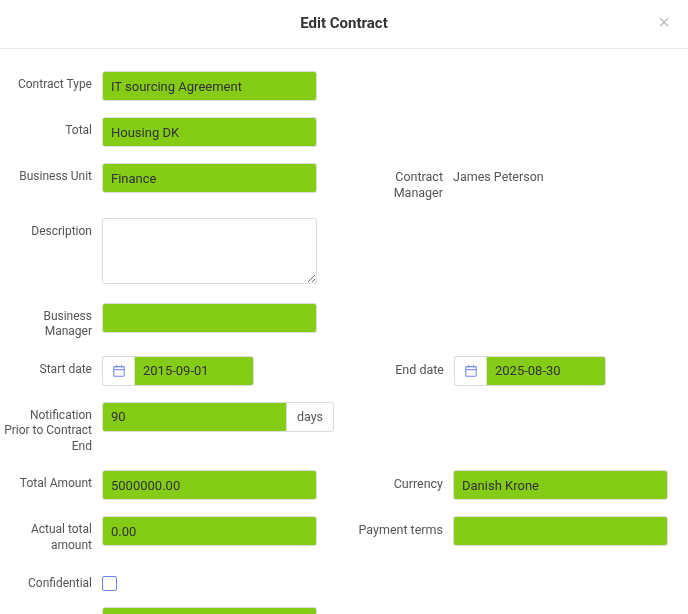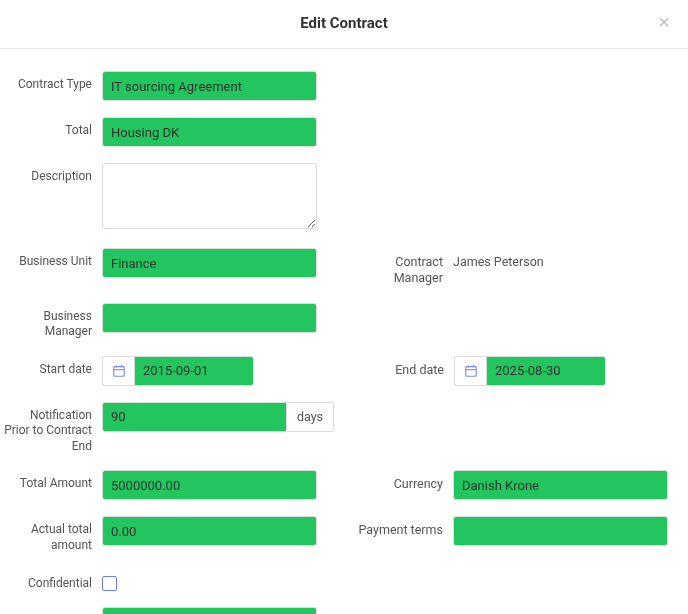--- a/index.html
+++ b/index.html
@@ -76,21 +76,21 @@
       width: 215px;
     }
     input[type="text"] {
       width: 100%;
       height: 30px;
       border: 1px solid #dcdcdc;
       border-radius: 3px;
       padding: 4px 8px;
       font-size: 13px;
       color: #333;
-      background: #22c55e;
+      background: #84cc16;
       font-family: inherit;
     }
     textarea {
       width: 100%;
       height: 66px;
       border: 1px solid #dcdcdc;
       border-radius: 3px;
       padding: 6px 8px;
       font-size: 13px;
       color: #333;
@@ -176,37 +176,37 @@
       <div class="left-group">
         <div class="label">Total</div>
         <div class="control">
           <input type="text" value="Housing DK" style="">
         </div>
       </div>
     </div>
 
     <div class="form-row">
       <div class="left-group">
-        <div class="label">Description</div>
-        <div class="control">
-          <textarea style=""></textarea>
-        </div>
-      </div>
-    </div>
-
-    <div class="form-row">
-      <div class="left-group">
         <div class="label">Business Unit</div>
         <div class="control">
           <input type="text" value="Finance" style="">
         </div>
       </div>
       <div class="right-group">
         <div class="label-right">Contract Manager</div>
         <div class="static-value">James Peterson</div>
+      </div>
+    </div>
+
+    <div class="form-row">
+      <div class="left-group">
+        <div class="label">Description</div>
+        <div class="control">
+          <textarea style=""></textarea>
+        </div>
       </div>
     </div>
 
     <div class="form-row">
       <div class="left-group">
         <div class="label">Business Manager</div>
         <div class="control">
           <input type="text" value="" style="">
         </div>
       </div>

